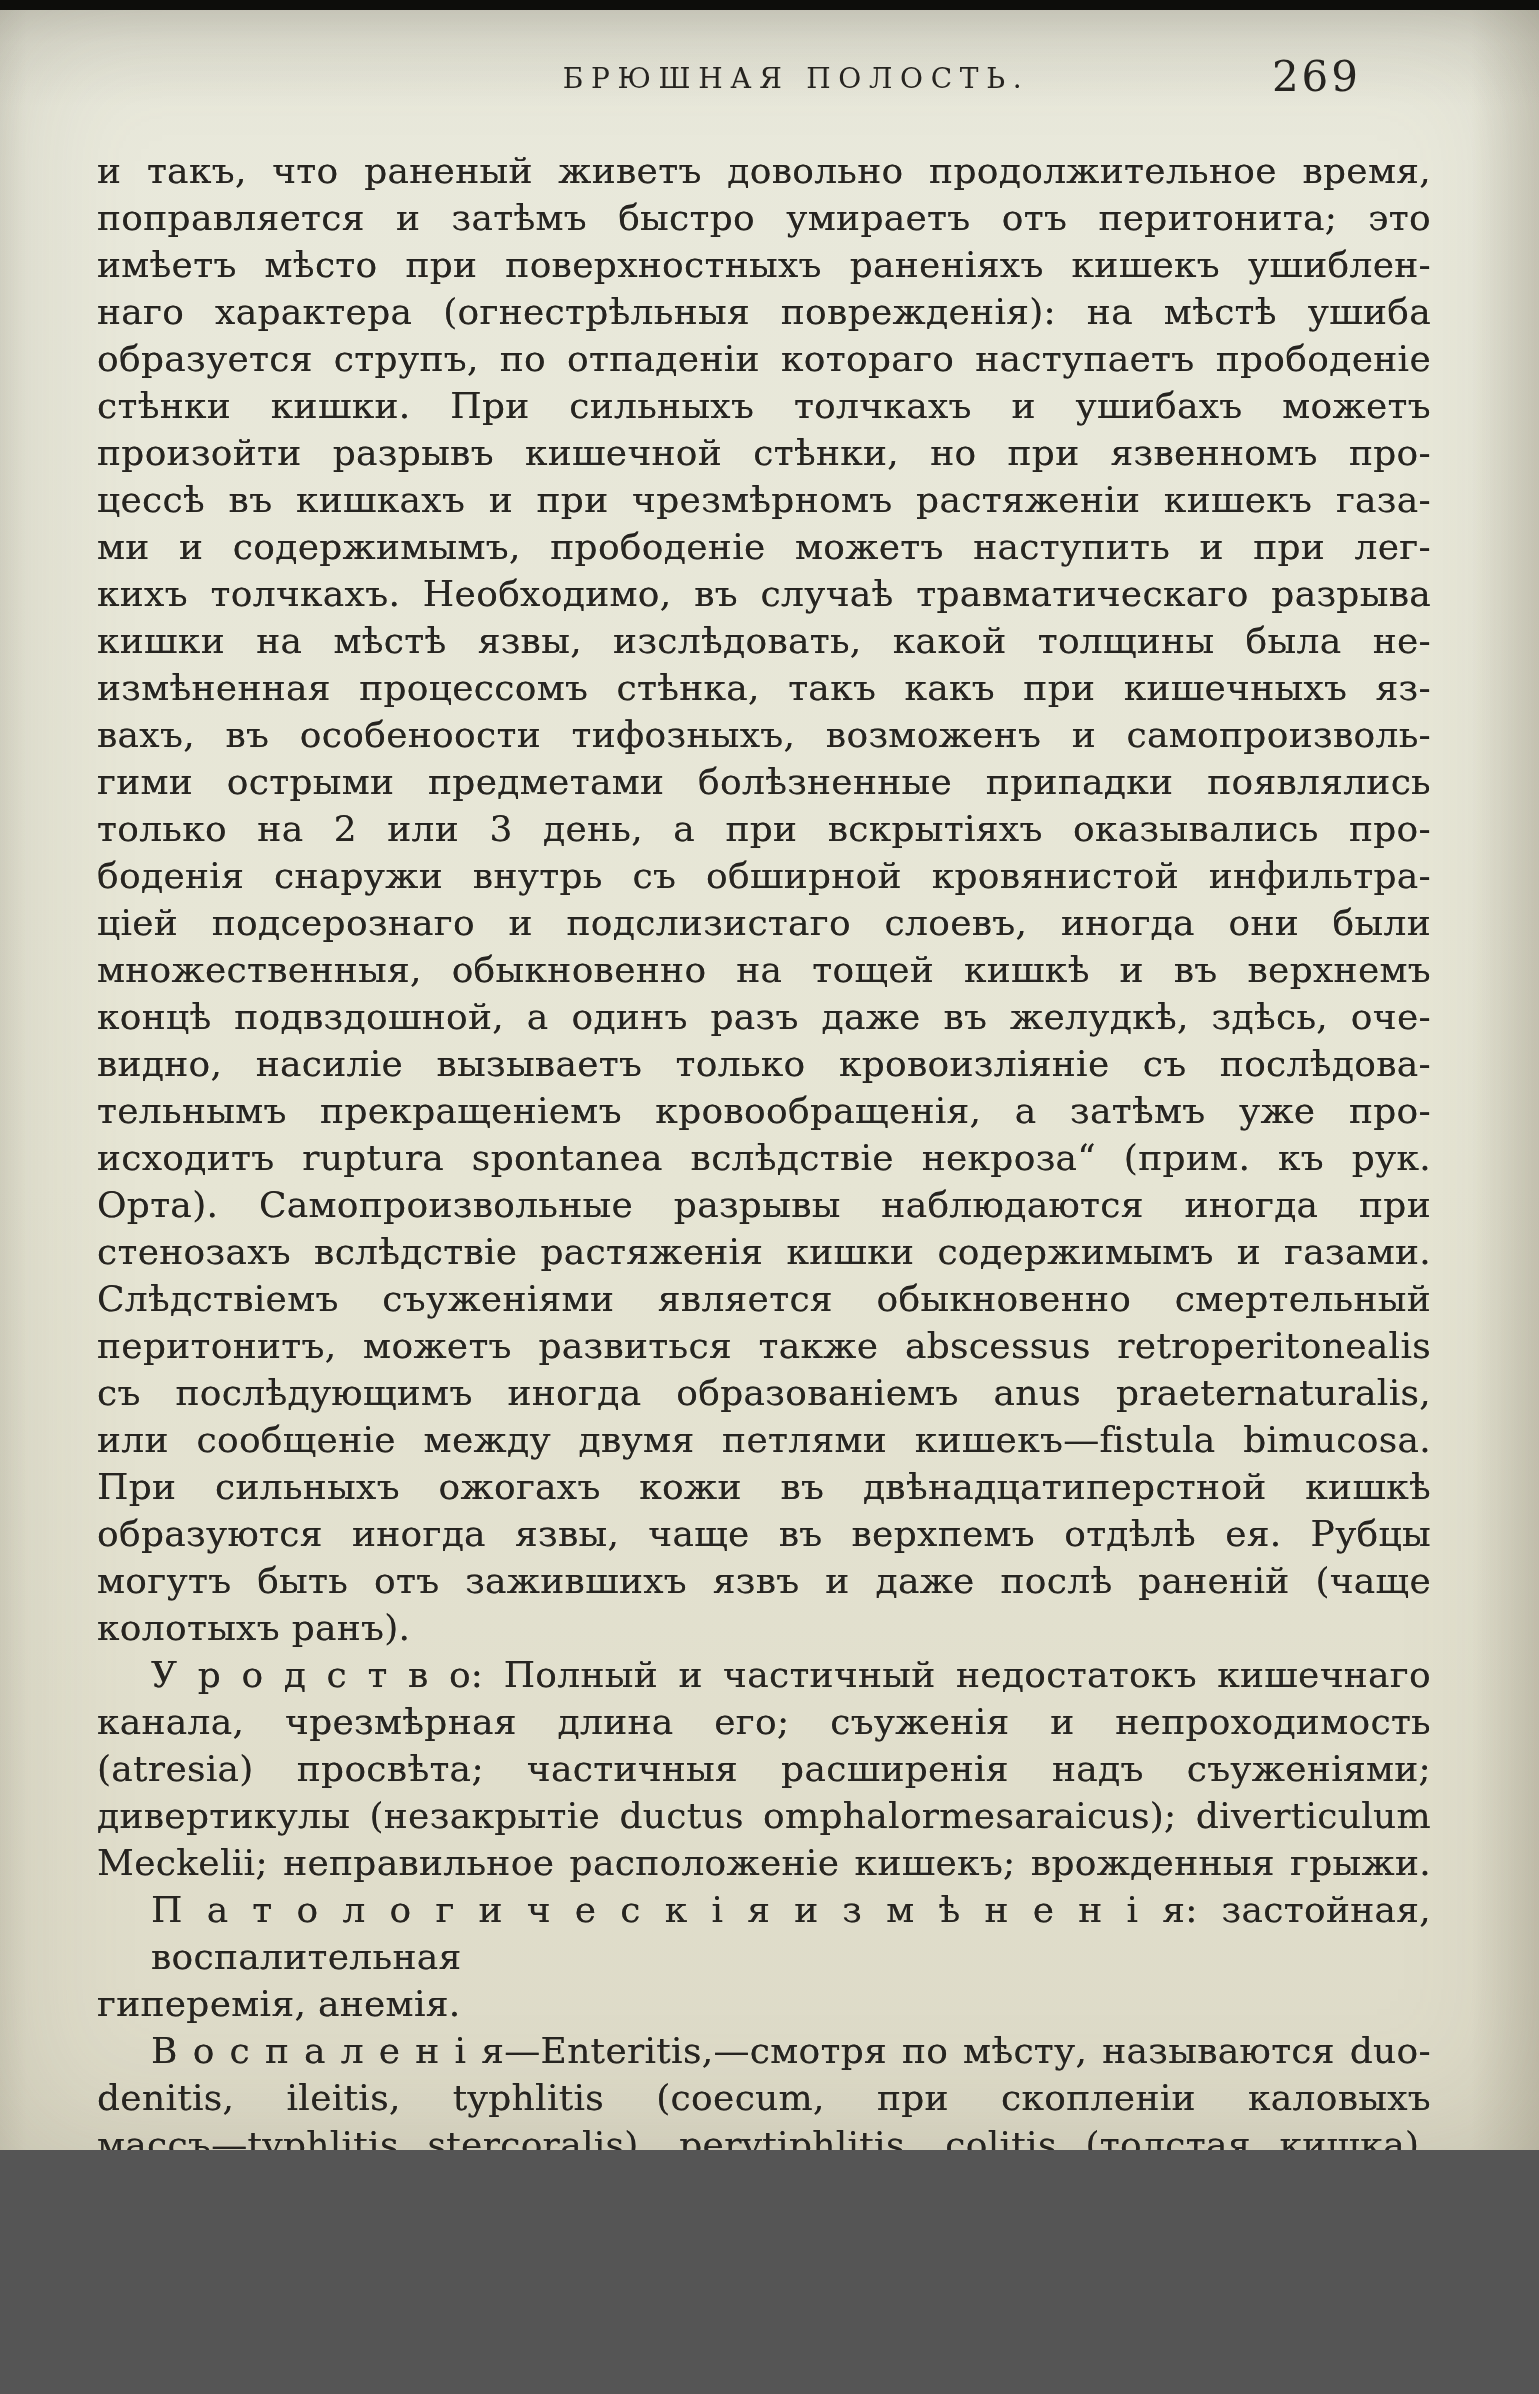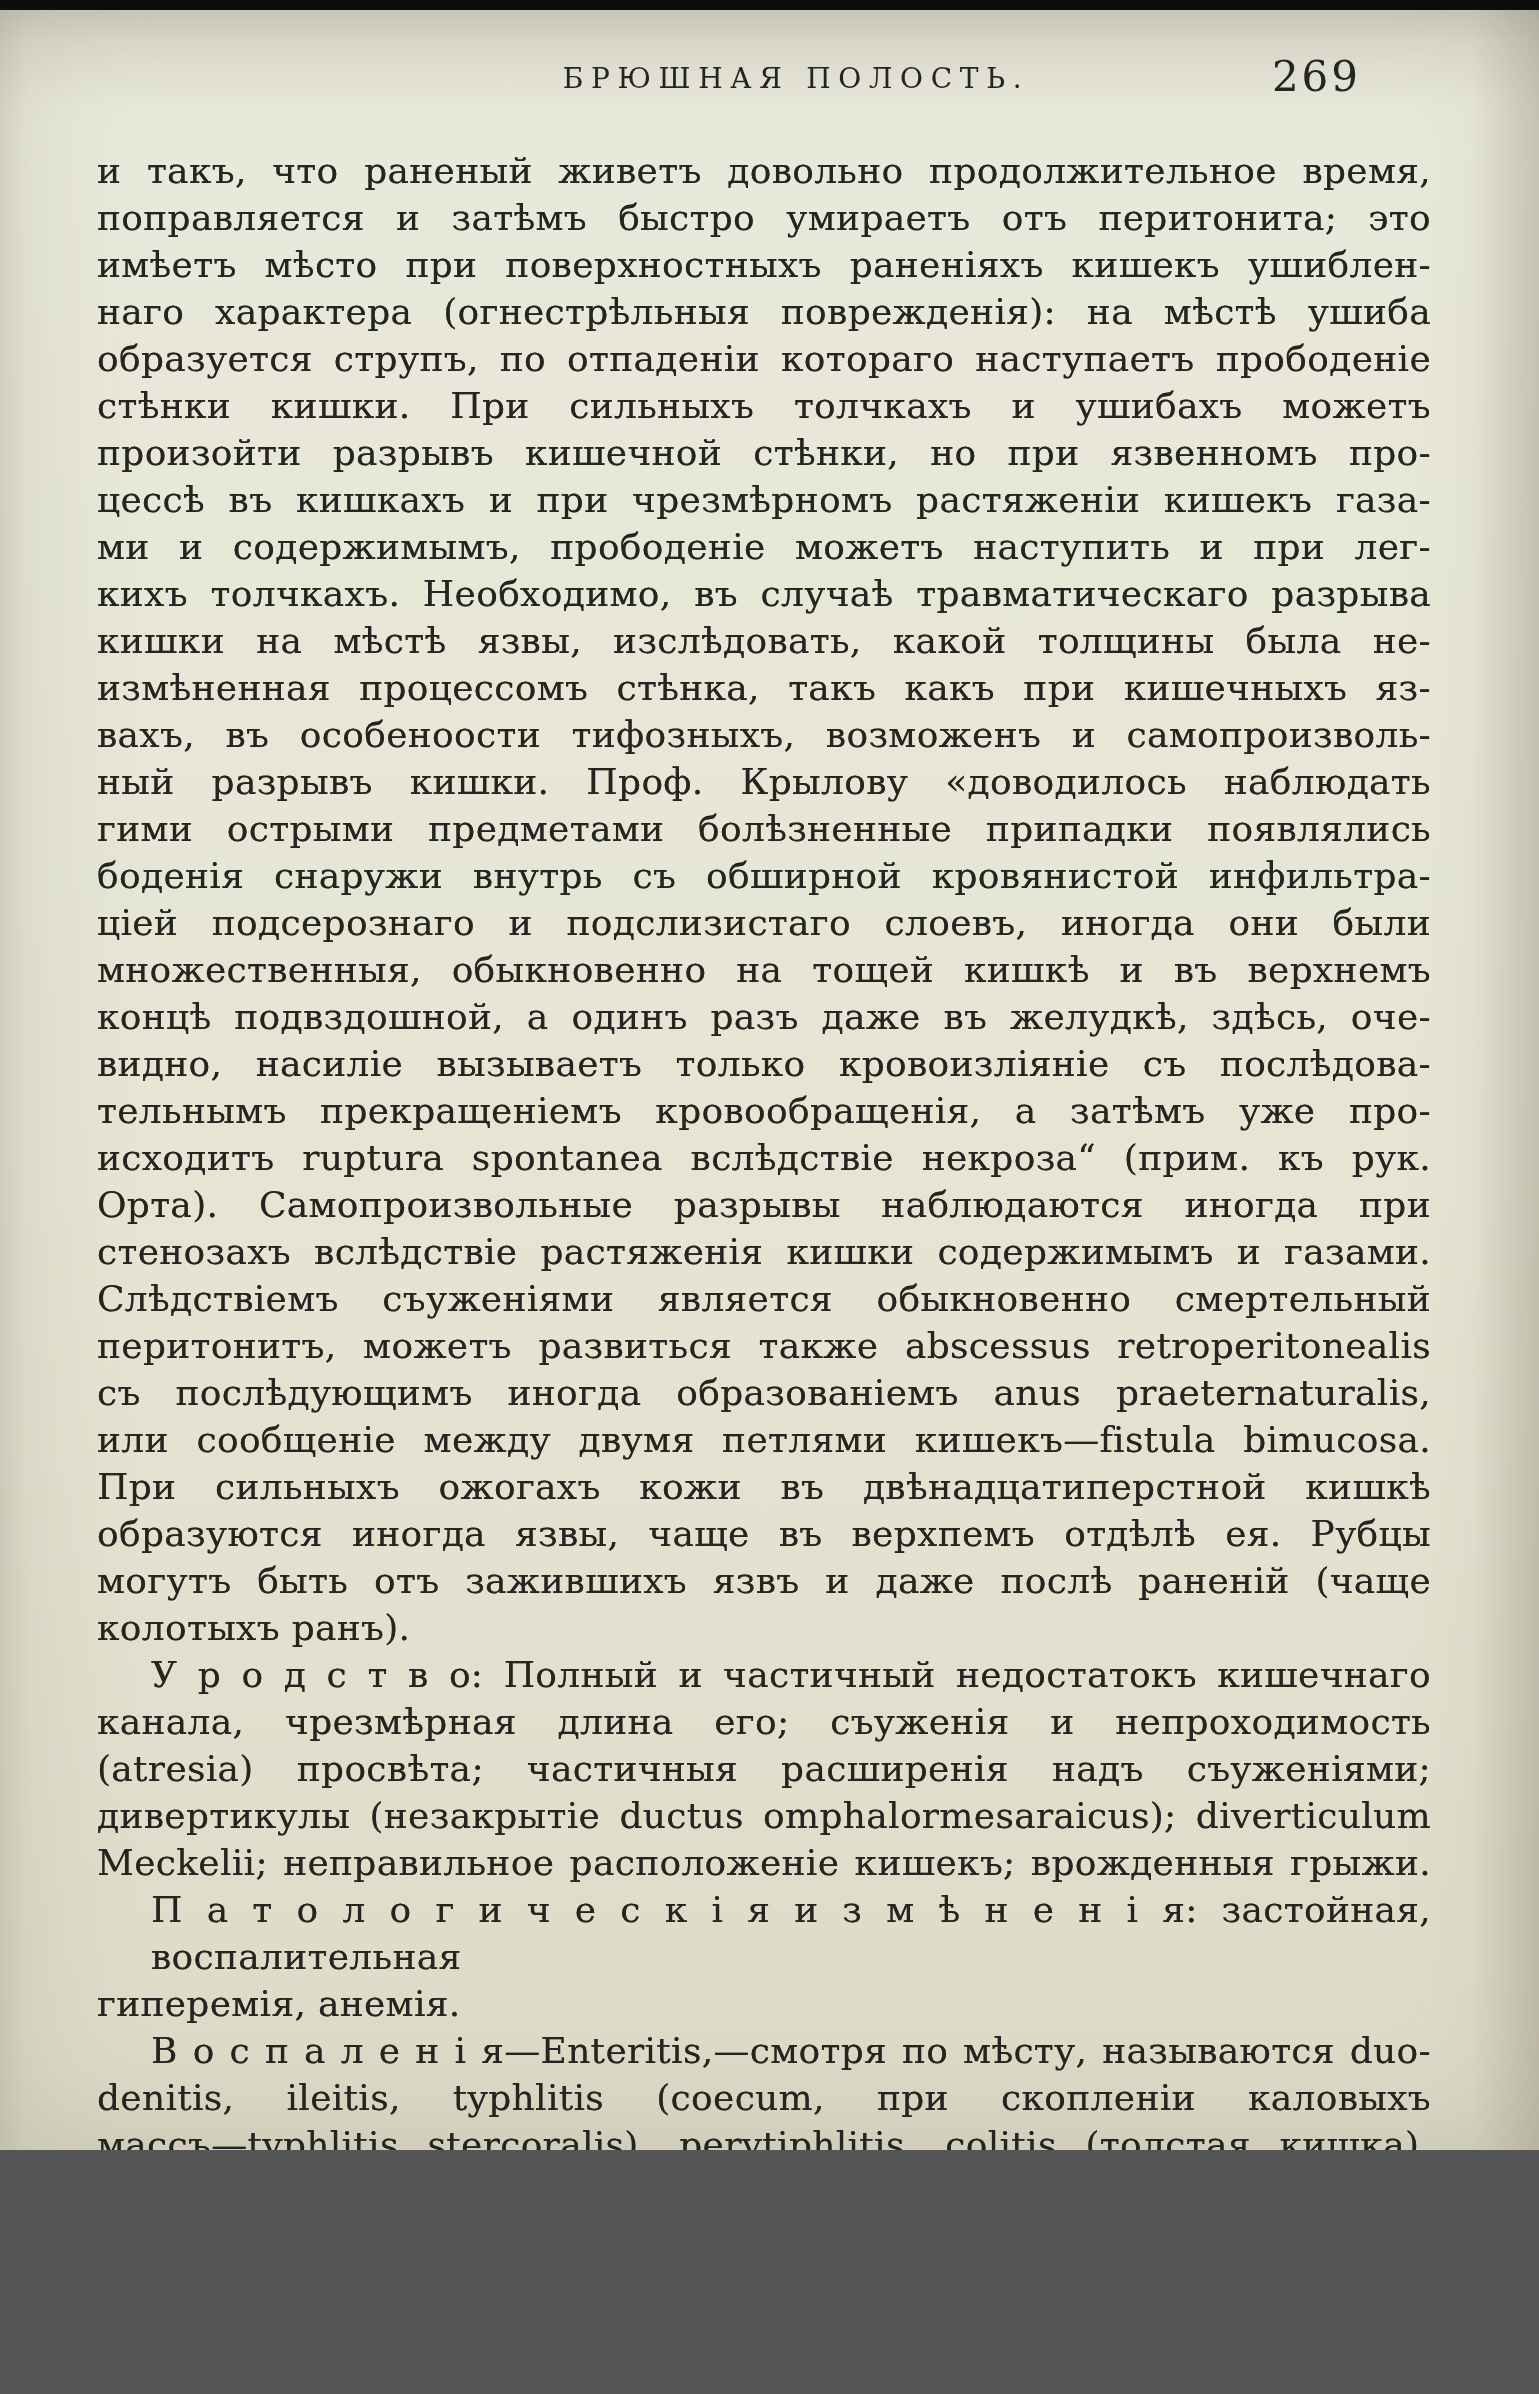--- a/index.html
+++ b/index.html
@@ -82,22 +82,22 @@
         <div class="line">наго характера (огнестрѣльныя поврежденія): на мѣстѣ ушиба</div>
         <div class="line">образуется струпъ, по отпаденіи котораго наступаетъ прободеніе</div>
         <div class="line">стѣнки кишки. При сильныхъ толчкахъ и ушибахъ можетъ</div>
         <div class="line">произойти разрывъ кишечной стѣнки, но при язвенномъ про-</div>
         <div class="line">цессѣ въ кишкахъ и при чрезмѣрномъ растяженіи кишекъ газа-</div>
         <div class="line">ми и содержимымъ, прободеніе можетъ наступить и при лег-</div>
         <div class="line">кихъ толчкахъ. Необходимо, въ случаѣ травматическаго разрыва</div>
         <div class="line">кишки на мѣстѣ язвы, изслѣдовать, какой толщины была не-</div>
         <div class="line">измѣненная процессомъ стѣнка, такъ какъ при кишечныхъ яз-</div>
         <div class="line">вахъ, въ особеноости тифозныхъ, возможенъ и самопроизволь-</div>
-        <div class="line">ный разрывъ кишки. Проф. Крылову «доводилось наблюдать</div>
         <div class="line">гими острыми предметами болѣзненные припадки появлялись</div>
+        <div class="line">только на 2 или 3 день, а при вскрытіяхъ оказывались про-</div>
         <div class="line">боденія снаружи внутрь съ обширной кровянистой инфильтра-</div>
         <div class="line">ціей подсерознаго и подслизистаго слоевъ, иногда они были</div>
         <div class="line">множественныя, обыкновенно на тощей кишкѣ и въ верхнемъ</div>
         <div class="line">концѣ подвздошной, а одинъ разъ даже въ желудкѣ, здѣсь, оче-</div>
         <div class="line">видно, насиліе вызываетъ только кровоизліяніе съ послѣдова-</div>
         <div class="line">тельнымъ прекращеніемъ кровообращенія, а затѣмъ уже про-</div>
         <div class="line">исходитъ ruptura spontanea вслѣдствіе некроза“ (прим. къ рук.</div>
         <div class="line">Орта). Самопроизвольные разрывы наблюдаются иногда при</div>
         <div class="line">стенозахъ вслѣдствіе растяженія кишки содержимымъ и газами.</div>
         <div class="line">Слѣдствіемъ съуженіями является обыкновенно смертельный</div>

